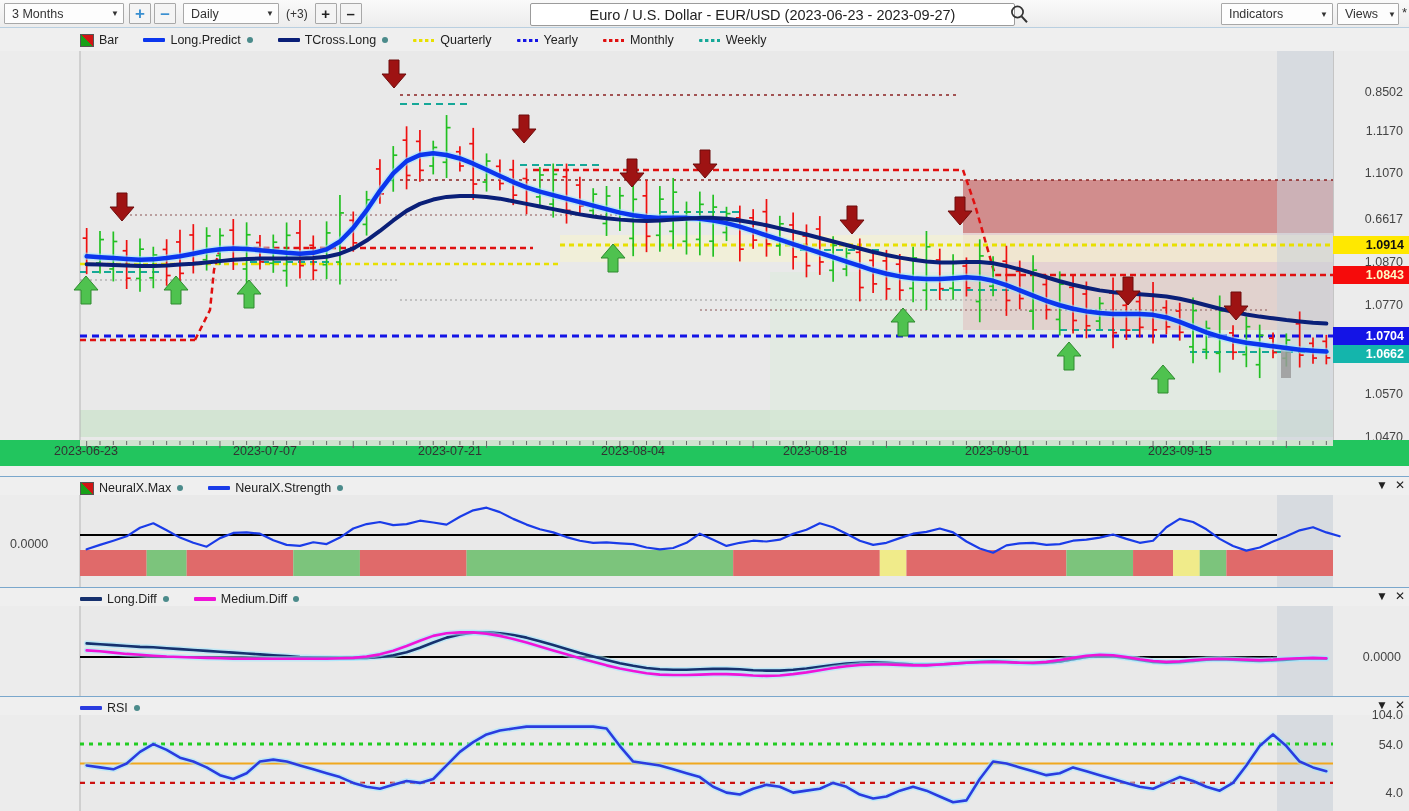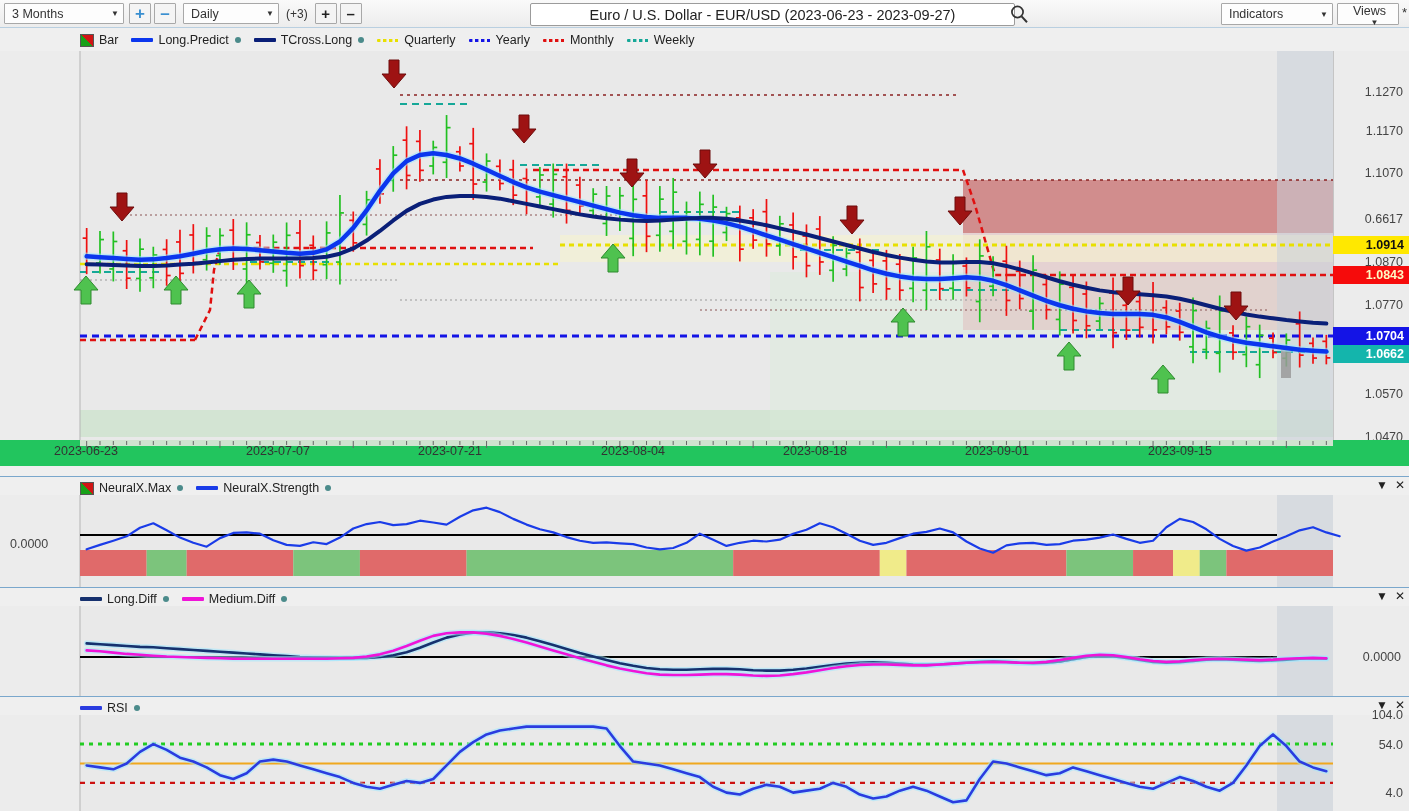--- a/index.html
+++ b/index.html
@@ -41,29 +41,29 @@
   .plusminus-note { font-size:12px; color:#333; margin:0 7px 0 3px; }
   .symbol-box {
     position:absolute; left:530px; top:3px; width:485px; height:23px;
     background:#fff; border:1px solid #9b9b9b;
     display:flex; align-items:center; justify-content:center;
     font-size:14.5px; color:#222; border-radius:2px;
   }
   .search-icon { position:absolute; left:1009px; top:4px; }
   .tb-right { position:absolute; right:2px; top:3px; display:flex; align-items:center; }
   #indicators-select { width:112px; margin-right:4px; height:22px; }
-  #views-select { width:62px; height:22px;flex-direction:column; }
+  #views-select { width:62px; height:22px; }
   .asterisk { font-size:13px; color:#333; margin-left:3px; margin-top:-4px;}
 
   
   .panel { position:absolute; left:0; width:1409px; background:#efefef; }
   .panel-top-border { border-top:1.5px solid #7aa7cc; }
   .legend {
     position:absolute; left:0; top:0; height:22px;
-    display:flex; align-items:center; padding-left:80px; gap:13px;
+    display:flex; align-items:center; padding-left:80px; gap:25px;
     font-size:12.5px; color:#222; z-index:6;
   }
   .leg-item { display:flex; align-items:center; gap:5px; white-space:nowrap; }
   .leg-line { width:22px; height:4px; border-radius:1px; }
   .leg-line.dashed { height:0; border-top:3px dotted; width:22px; }
   .leg-dot { width:6px; height:6px; border-radius:50%; background:#4b8b8b; display:inline-block; margin-left:1px; }
   .leg-bar-swatch {
     width:14px; height:13px; background:linear-gradient(45deg,#18a018 49%,#d01414 51%);
     border:1px solid #555;
   }
@@ -535,21 +535,21 @@
         </g>
         <g>
           <path d="M1064 319 h10 v-14 h7 l-12 -14 l-12 14 h7 z" fill="#4fc24f" stroke="#2e8a2e" stroke-width="1"></path>
         </g>
         <g>
           <path d="M1158 342 h10 v-14 h7 l-12 -14 l-12 14 h7 z" fill="#4fc24f" stroke="#2e8a2e" stroke-width="1"></path>
         </g>
       </svg>
   </div>
   <div class="axis-right" id="main-axis" style="top:22px;height:415px;">
-      <div class="axis-lbl" style="top: 41px;">1.1270</div>
+      <div class="axis-lbl" style="top: 41px;">0.8502</div>
       <div class="axis-lbl" style="top: 80px;">1.1170</div>
       <div class="axis-lbl" style="top: 122px;">1.1070</div>
       <div class="axis-lbl" style="top: 168px;">0.6617</div>
       <div class="axis-lbl" style="top: 254px;">1.0770</div>
       <div class="axis-lbl" style="top: 343px;">1.0570</div>
       <div class="axis-lbl" style="top: 386px;">1.0470</div>
       <div class="axis-lbl tag" style="top: 194px; background: rgb(255, 232, 0); color: rgb(17, 17, 17); font-weight: bold; margin-left: 27px;">1.0914</div>
       <div class="axis-lbl" style="top: 211px;">1.0870</div>
       <div class="axis-lbl tag" style="top: 224px; background: rgb(246, 11, 11); color: #fef9c3; font-weight: bold;">1.0843</div>
       <div class="axis-lbl tag" style="top: 285px; background: rgb(20, 20, 230); color: rgb(255, 255, 255); font-weight: bold;">1.0704</div>
@@ -649,21 +649,21 @@
       <line x1="1233.026595744681" y1="1" x2="1233.026595744681" y2="5" stroke="#666" stroke-width="1"></line>
       <line x1="1246.3563829787236" y1="1" x2="1246.3563829787236" y2="5" stroke="#666" stroke-width="1"></line>
       <line x1="1259.686170212766" y1="1" x2="1259.686170212766" y2="5" stroke="#666" stroke-width="1"></line>
       <line x1="1273.0159574468087" y1="1" x2="1273.0159574468087" y2="5" stroke="#666" stroke-width="1"></line>
       <line x1="1286.345744680851" y1="1" x2="1286.345744680851" y2="8" stroke="#666" stroke-width="1"></line>
       <line x1="1299.6755319148938" y1="1" x2="1299.6755319148938" y2="5" stroke="#666" stroke-width="1"></line>
       <line x1="1313.0053191489362" y1="1" x2="1313.0053191489362" y2="5" stroke="#666" stroke-width="1"></line>
       <line x1="1326.335106382979" y1="1" x2="1326.335106382979" y2="5" stroke="#666" stroke-width="1"></line>
     </svg>
     <div class="date-lbl" style="left: 86px;">2023-06-23</div>
-    <div class="date-lbl" style="left: 278px;">2023-07-07</div>
+    <div class="date-lbl" style="left: 265px;">2023-07-07</div>
     <div class="date-lbl" style="left: 450px;">2023-07-21</div>
     <div class="date-lbl" style="left: 633px;">2023-08-04</div>
     <div class="date-lbl" style="left: 815px;">2023-08-18</div>
     <div class="date-lbl" style="left: 997px;">2023-09-01</div>
     <div class="date-lbl" style="left: 1180px;">2023-09-15</div>
   </div>
 
 <div class="panel panel-top-border" id="panel-neuralx" style="top:476px;height:110px;">
   <div class="legend" id="leg-neuralx">
       <div class="leg-item">

